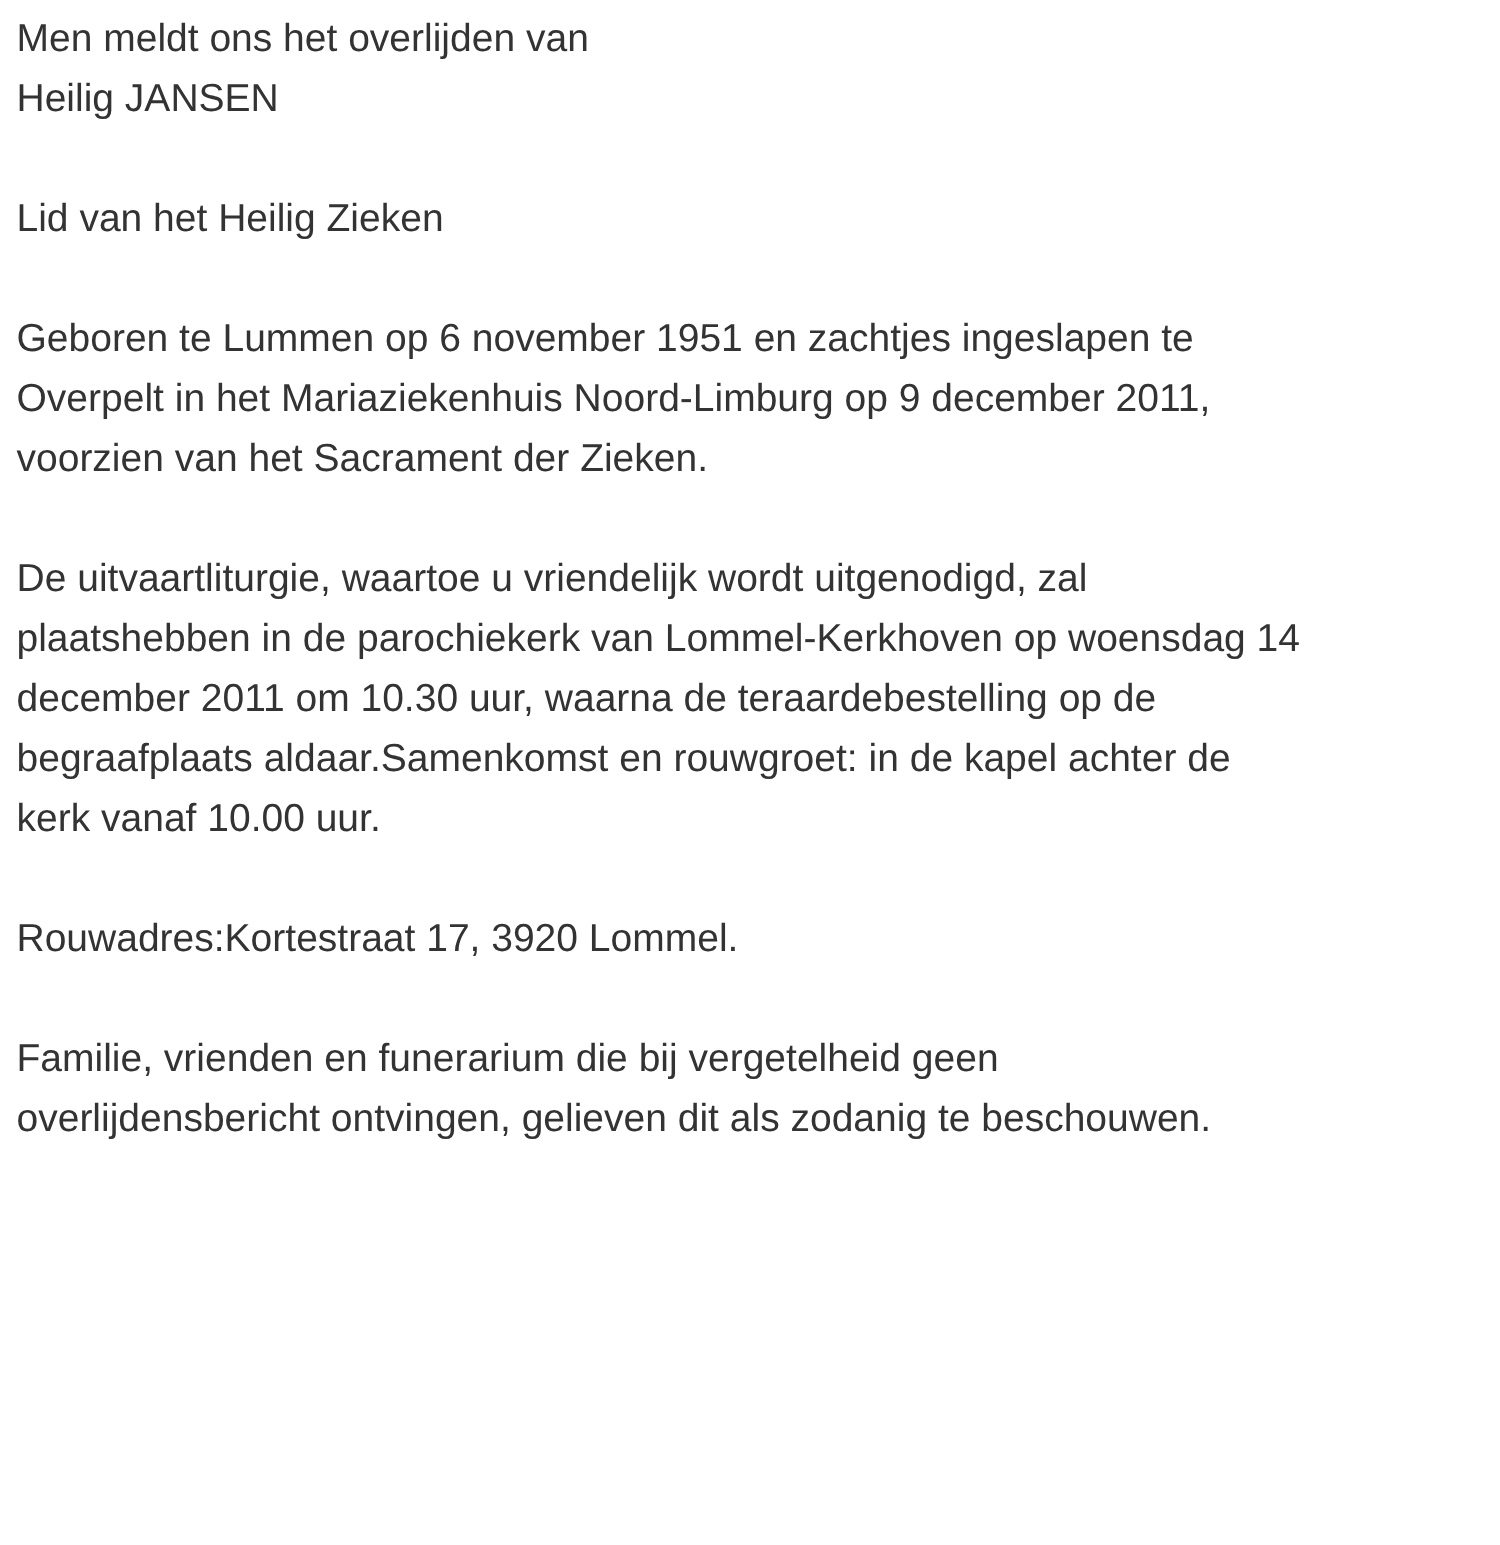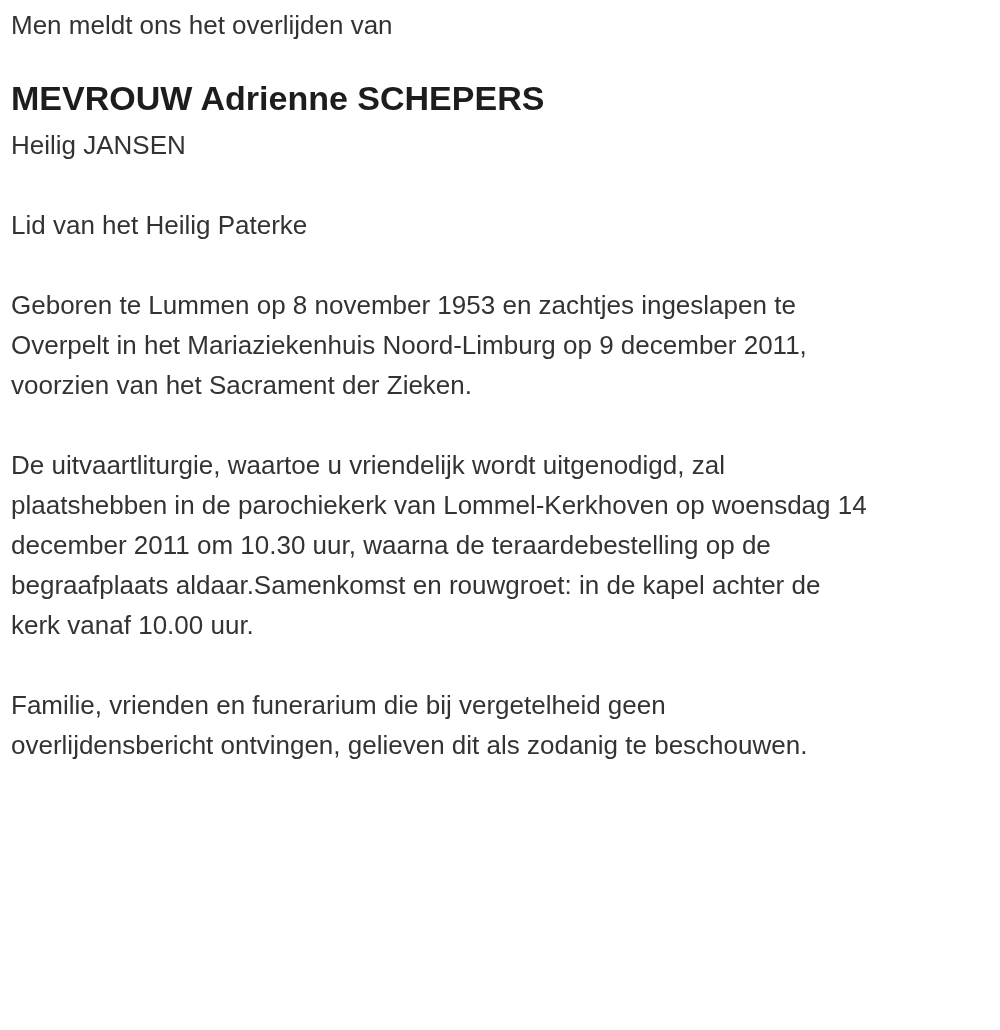--- a/index.html
+++ b/index.html
@@ -35,36 +35,36 @@
     margin-top: 40px;
   }
 </style>
 </head>
 <body>
 
 <main class="doc">
 
   <p class="body-line">Men meldt ons het overlijden van</p>
 
-  <h1 class="title">MEVROUW Adrienne SCHEPERS</h1>
 
 
   <p class="body-line">Heilig JANSEN</p>
 
-  <p class="body-line gap-above">Lid van het Heilig Paterke</p>
+  <p class="body-line gap-above">Lid van het Heilig Zieken</p>
 
-  <p class="body-line gap-above prewrap">Geboren te Lummen op 8 november 1953 en zachtjes ingeslapen te
+  <p class="body-line gap-above prewrap">Geboren te Lummen op 6 november 1951 en zachtjes ingeslapen te
 Overpelt in het Mariaziekenhuis Noord-Limburg op 9 december 2011,
 voorzien van het Sacrament der Zieken.</p>
 
   <section class="gap-above">
     <p class="body-line prewrap">De uitvaartliturgie, waartoe u vriendelijk wordt uitgenodigd, zal
 plaatshebben in de parochiekerk van Lommel-Kerkhoven op woensdag 14
 december 2011 om 10.30 uur, waarna de teraardebestelling op de
 begraafplaats aldaar.Samenkomst en rouwgroet: in de kapel achter de
 kerk vanaf 10.00 uur.</p>
   </section>
 
+  <p class="body-line gap-above">Rouwadres:Kortestraat 17, 3920 Lommel.</p>
 
   <p class="body-line gap-above prewrap">Familie, vrienden en funerarium die bij vergetelheid geen
 overlijdensbericht ontvingen, gelieven dit als zodanig te beschouwen.</p>
 
 </main>
 
 </body></html>

